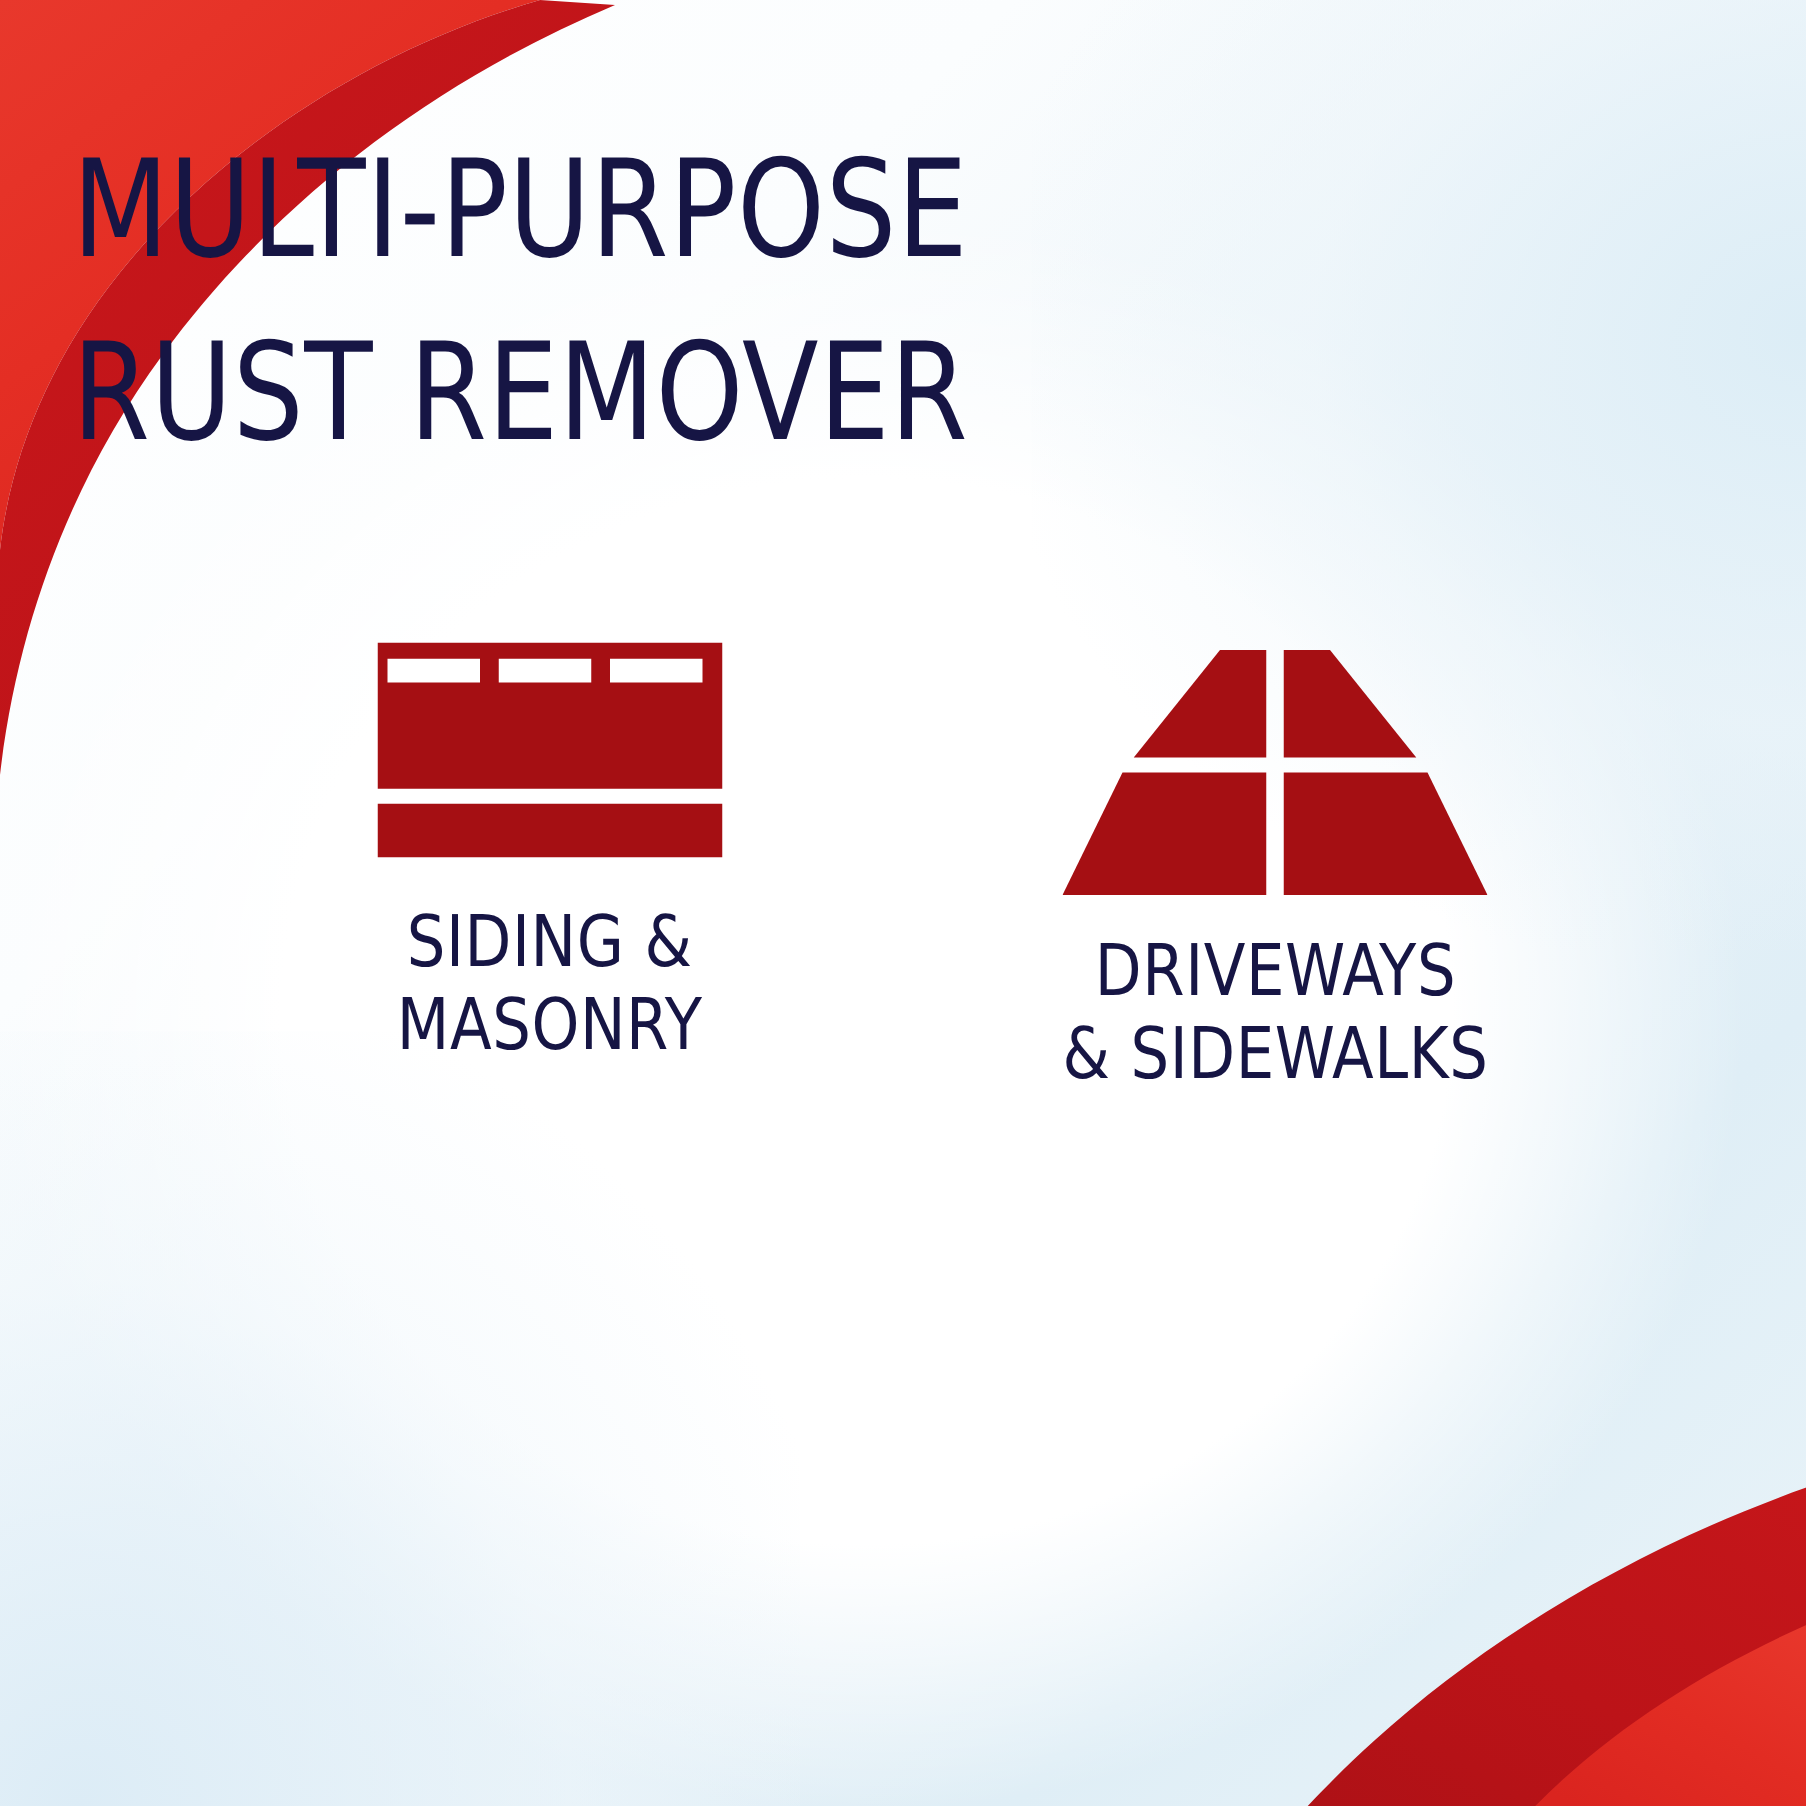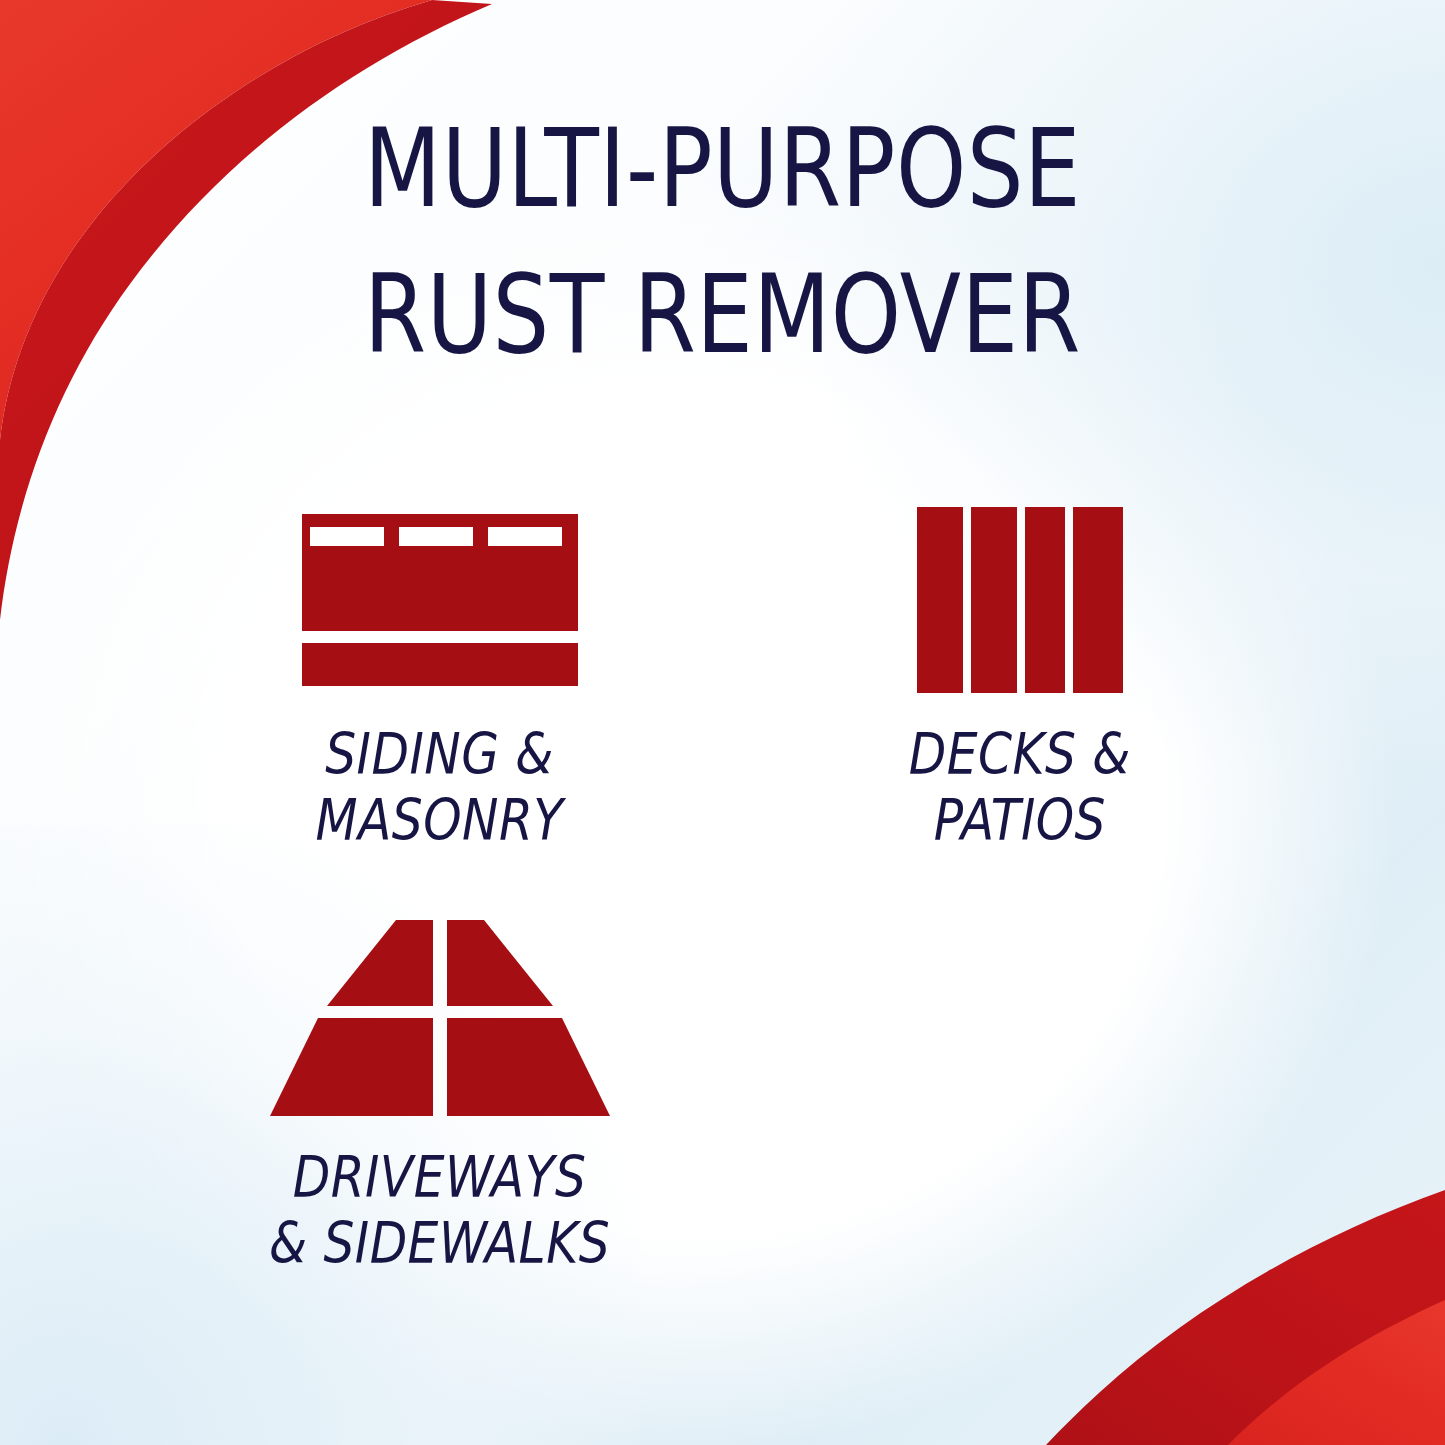--- a/index.html
+++ b/index.html
@@ -52,21 +52,20 @@
     height: 1445px;
     pointer-events: none;
   }
 
   
   .title-block {
     position: absolute;
     left: 0;
     top: 96px;
     width: 1445px;
-    text-align: center;
   }
   .title-line {
     display: block;
     color: #161544;
     font-family: "Liberation Sans Narrow", "DejaVu Sans Condensed", "Liberation Sans", sans-serif;
     font-size: 108px;
     line-height: 1.35;
     font-weight: 400;
     letter-spacing: 0.5px;
     transform: scaleX(0.92);
@@ -84,21 +83,20 @@
     grid-template-columns: 1fr 1fr;
     grid-template-rows: 400px 400px;
     column-gap: 0px;
     row-gap: 0px;
   }
   .feature {
     display: flex;
     flex-direction: column;
     align-items: center;
     justify-content: flex-start;
-    font-style: italic;
   }
   .feature-icon {
     height: 200px;
     display: flex;
     align-items: center;
     justify-content: center;
   }
   .feature-icon svg { display: block; }
   .feature-label {
     margin-top: 22px;
@@ -189,32 +187,20 @@
           <rect x="97" y="13" width="74" height="19" fill="#FFFFFF"></rect>
           <rect x="186" y="13" width="74" height="19" fill="#FFFFFF"></rect>
 
           <path d="M0,129 H276 V172 H0 Z" fill="#A50F13"></path>
         </svg>
       </div>
       <div class="feature-label">SIDING &amp;
 MASONRY</div>
     </div>
 
-    <div class="feature r1">
-      <div class="feature-icon">
-        <svg width="206" height="186" viewBox="0 0 206 186" aria-hidden="true">
-          <rect x="0" y="0" width="46" height="186" fill="#A50F13"></rect>
-          <rect x="54" y="0" width="46" height="186" fill="#A50F13"></rect>
-          <rect x="108" y="0" width="40" height="186" fill="#A50F13"></rect>
-          <rect x="156" y="0" width="50" height="186" fill="#A50F13"></rect>
-        </svg>
-      </div>
-      <div class="feature-label">DECKS &amp;
-PATIOS</div>
-    </div>
 
 
     <div class="feature r2">
       <div class="feature-icon">
         <svg width="340" height="196" viewBox="0 0 340 196" aria-hidden="true">
 
           <path d="M126,0 H163 V86 H57 Z" fill="#A50F13"></path>
 
           <path d="M177,0 H214 L283,86 H177 Z" fill="#A50F13"></path>
 

